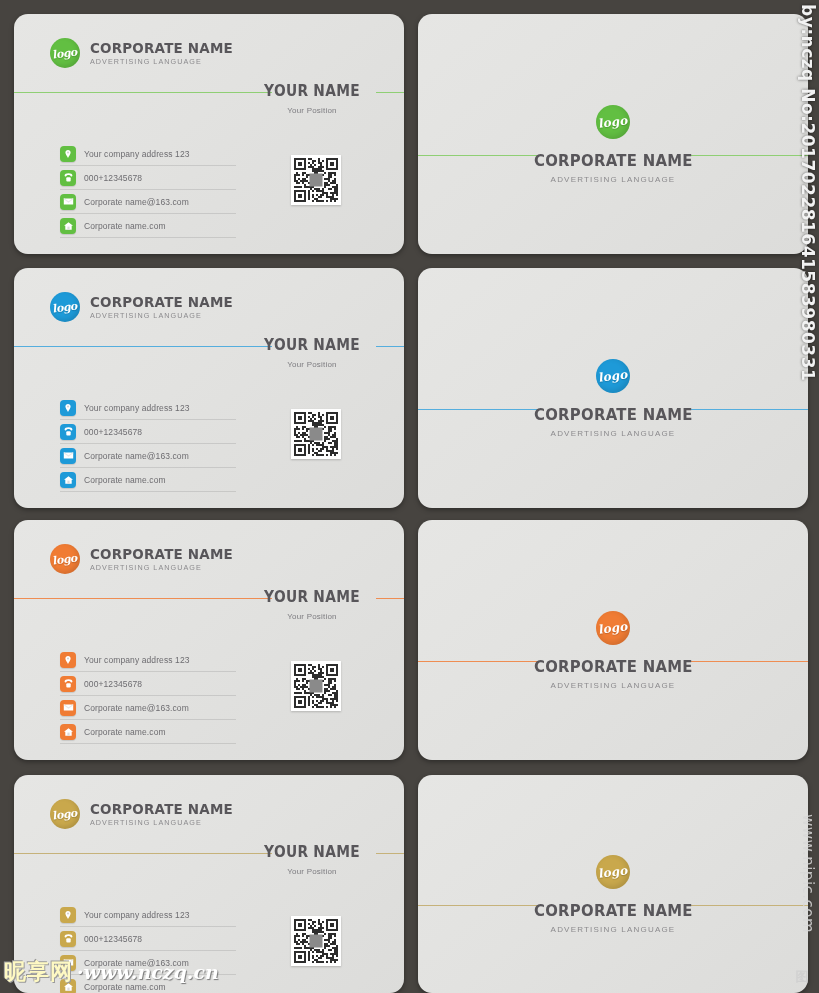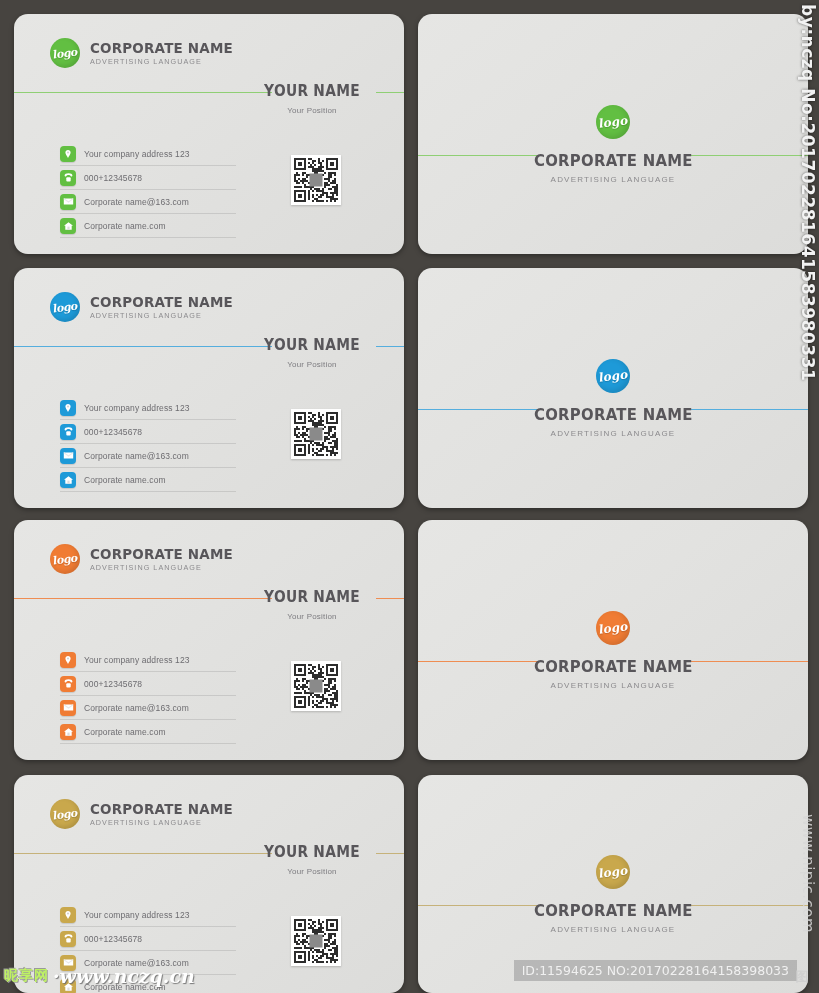--- a/index.html
+++ b/index.html
@@ -170,21 +170,21 @@
     font-family: "DejaVu Sans", sans-serif;
     font-size: 15px; color: #d8d8d8; letter-spacing: .5px;
     opacity: .85; white-space: nowrap;
   }
   .wm-bl {
     position: absolute; left: 4px; bottom: 6px;
     display: flex; align-items: center; gap: 4px;
   }
   .wm-cn {
     font-family: "DejaVu Sans", sans-serif;
-    font-weight: 700; font-size: 14px; color: #bef264;
+    font-weight: 700; font-size: 22px; color: #fef9c3;
     letter-spacing: 1px;
     text-shadow: 1px 1px 0 #9a9a9a, -1px -1px 0 #9a9a9a;
   }
   .wm-url {
     font-family: "DejaVu Serif", serif;
     font-style: italic; font-weight: 700; font-size: 19px;
     color: #ffffff; text-shadow: 1px 1px 1px rgba(110,110,110,.9);
   }
   .id-bar {
     position: absolute; right: 22px; bottom: 12px;
@@ -1160,15 +1160,14 @@
         <div class="bk-name">CORPORATE NAME</div>
         <div class="bk-sub">ADVERTISING LANGUAGE</div>
       </div>
     </div>
     <div class="vert-code">by:nczq No:201702281641583980331</div>
     <div class="vert-site">www.nipic.com</div>
     <div class="wm-bl">
       <span class="wm-cn">昵享网</span>
       <span class="wm-url">·www.nczq.cn</span>
     </div>
-    <div class="id-bar">ID:11594625 NO:20170228164158398033</div>
     <div class="corner-mark">图</div>
   </div>
 
 </body></html>

